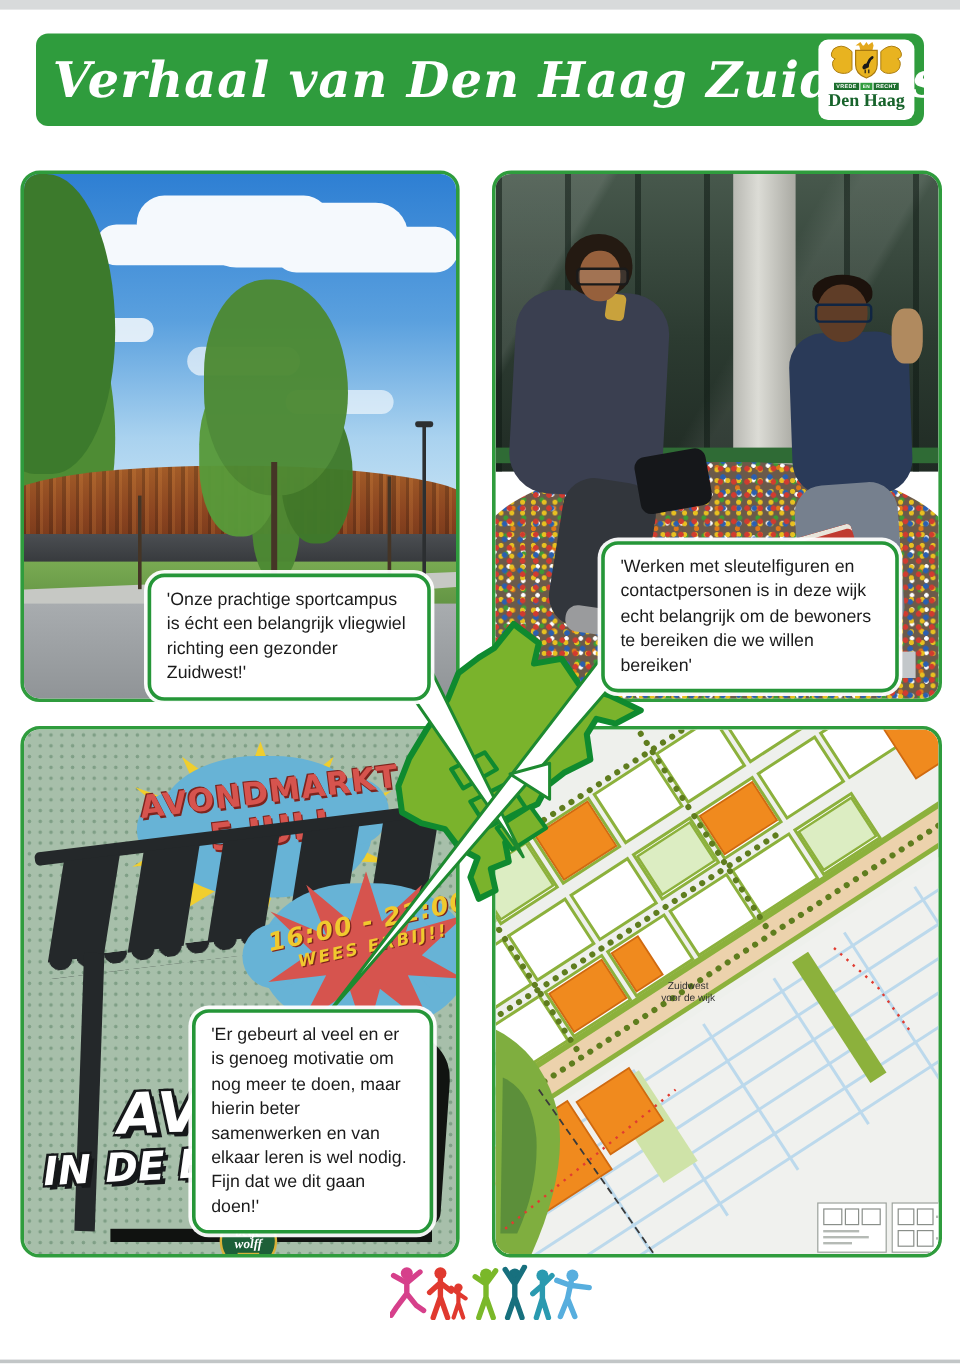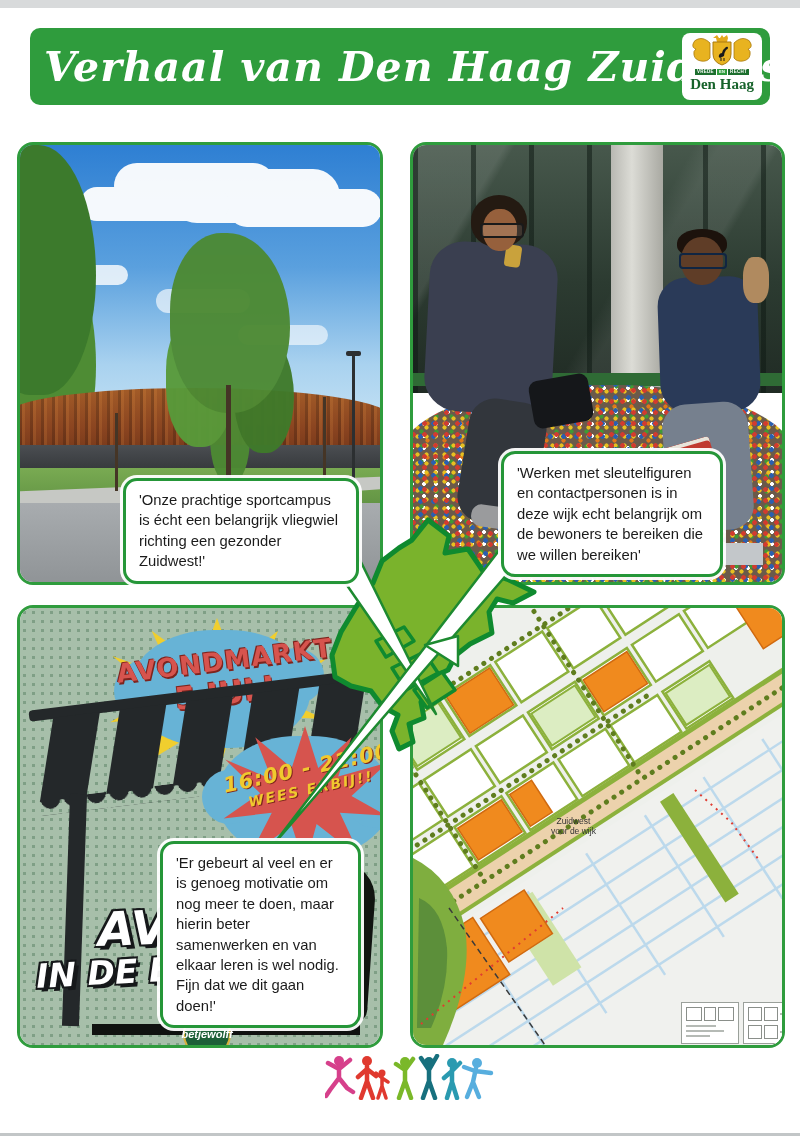--- a/index.html
+++ b/index.html
@@ -126,42 +126,42 @@
   .eventTime{left:196px;top:148px;width:185px;transform:rotate(-12deg);text-align:center;
     font-family:"DejaVu Sans",sans-serif;font-weight:bold;font-style:italic;color:#f0c92e;
     text-shadow:1px 1px 0 #7e241e;}
   .eventTime .l1{font-size:21px;line-height:25px;letter-spacing:1px;}
   .eventTime .l2{font-size:14px;line-height:17px;letter-spacing:2px;}
   .streetTxt{font-family:"DejaVu Sans",sans-serif;font-weight:bold;font-style:italic;color:#fff;white-space:nowrap;
     text-shadow:2px 2px 0 #16181a,-2px -2px 0 #16181a,2px -2px 0 #16181a,-2px 2px 0 #16181a,4px 4px 0 #16181a;}
   .street1{left:78px;top:292px;font-size:47px;transform:rotate(-2deg);}
   .street2{left:16px;top:344px;font-size:33px;transform:rotate(-3deg);}
   .bwLogo{left:163px;top:402px;width:48px;height:48px;background:#1d5f38;border:2px solid #d8b23a;border-radius:50%;
-    box-sizing:border-box;display:flex;flex-direction:row;align-items:center;justify-content:center;color:#fff;
-    font-family:Liberation Sans, sans-serif;font-style:italic;font-weight:bold;font-size:11px;line-height:10px;text-align:center;}
+    box-sizing:border-box;display:flex;flex-direction:column;align-items:center;justify-content:center;color:#fff;
+    font-family:Liberation Serif, serif;font-style:italic;font-weight:bold;font-size:11px;line-height:10px;text-align:center;}
   .bwLogo .tag{width:18px;height:2px;background:#d8b23a;margin-top:2px;}
 
   
   .mapSvg{position:absolute;left:0;top:0;width:369px;height:437px;}
   .mapLabel{left:138px;top:208px;font-size:8.5px;line-height:10px;color:#333;white-space:pre-line;text-align:center;z-index:5;}
   .legendBox{background:#fff;border:1px solid #9aa09a;z-index:5;}
   .lg1{left:268px;top:394px;width:56px;height:40px;}
   .lg2{left:330px;top:394px;width:46px;height:40px;}
   .legendBox i{position:absolute;background:#fff;border:1px solid #8a8f8a;}
   .legendBox s{position:absolute;background:#b5bab5;height:1.5px;text-decoration:none;}
 
   
   .overlay{position:absolute;left:0;top:0;width:800px;height:1140px;z-index:25;pointer-events:none;}
 
   
   .bubble{position:absolute;background:#fff;border:3px solid #259638;border-radius:14px;
     box-shadow:0 0 0 3px rgba(255,255,255,.95);padding:9px 13px;box-sizing:border-box;
     font-size:14.8px;line-height:1.38;color:#1b1b1b;white-space:pre-wrap;z-index:30;}
   .bub-tl{left:123px;top:478px;width:236px;}
-  .bub-tr{left:501px;top:451px;width:222px;}
+  .bub-tr{left:501px;top:451px;width:248px;}
   .bub-br{left:452px;top:626px;width:262px;}
   .bub-bl{left:160px;top:841px;width:201px;}
 
   
   .footerLogo{position:absolute;left:325px;top:1054px;width:173px;height:70px;}
   .people{position:absolute;left:0;top:0;width:173px;height:46px;}
   .bannerBar{position:absolute;left:0;top:43px;width:173px;height:23px;
     background:linear-gradient(100deg,#f08c1e 0 11%,#f5ae3f 11% 19%,#e0392f 19% 30%,#d6408b 30% 40%,#9ec53b 40% 52%,#4f9e2f 52% 61%,#1f8fa8 61% 72%,#2a76b5 72% 85%,#57aede 85% 100%);
     display:flex;align-items:center;justify-content:center;}
   .bannerTxt{color:#fff;font-weight:bold;font-size:13.5px;letter-spacing:.5px;text-shadow:0 1px 1px rgba(0,0,0,.25);white-space:nowrap;}

